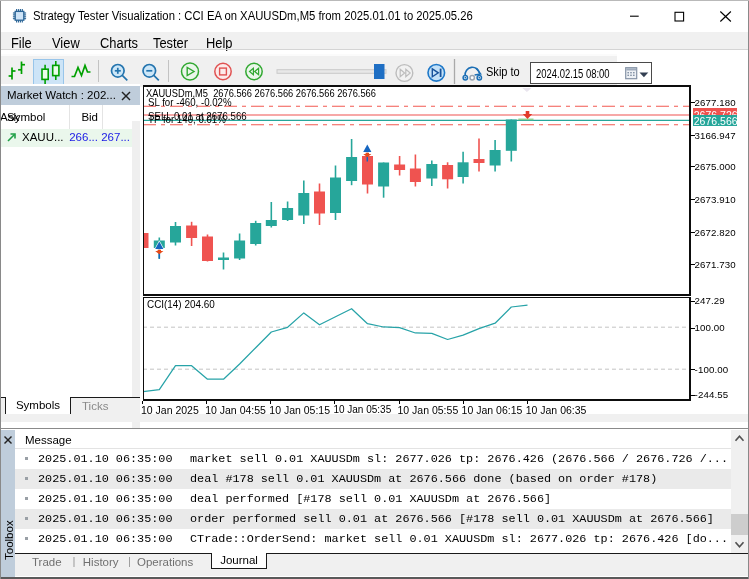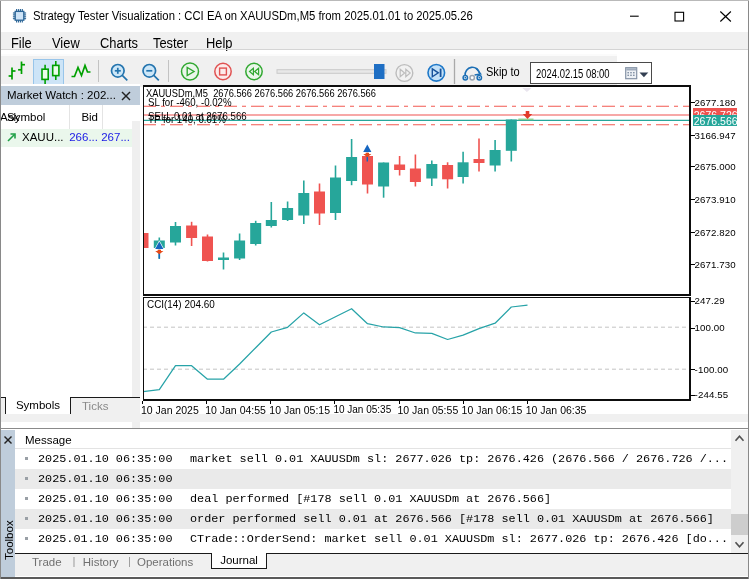--- a/index.html
+++ b/index.html
@@ -335,20 +335,21 @@
  </div>
 </div>
 <div style="position:absolute;left:15px;top:448.5px;width:716px;height:20px;">
 <span style="position:absolute;left:9.5px;top:8px;width:3px;height:3px;background:#9aa0a6"></span>
 <span class="jt" style="left:23px">2025.01.10 06:35:00</span>
 <span class="jt" style="left:175px">market sell 0.01 XAUUSDm sl: 2677.026 tp: 2676.426 (2676.566 / 2676.726 /...</span>
   </div>
 <div style="position:absolute;left:15px;top:468.5px;width:716px;height:20px;background:#eaeaea;">
 <span style="position:absolute;left:9.5px;top:8px;width:3px;height:3px;background:#9aa0a6"></span>
 <span class="jt" style="left:23px">2025.01.10 06:35:00</span>
+<span class="jt" style="left:175px">deal #178 sell 0.01 XAUUSDm at 2676.566 done (based on order #178)</span>
   </div>
 <div style="position:absolute;left:15px;top:488.5px;width:716px;height:20px;">
 <span style="position:absolute;left:9.5px;top:8px;width:3px;height:3px;background:#9aa0a6"></span>
 <span class="jt" style="left:23px">2025.01.10 06:35:00</span>
 <span class="jt" style="left:175px">deal performed [#178 sell 0.01 XAUUSDm at 2676.566]</span>
   </div>
 <div style="position:absolute;left:15px;top:508.5px;width:716px;height:20px;background:#eaeaea;">
 <span style="position:absolute;left:9.5px;top:8px;width:3px;height:3px;background:#9aa0a6"></span>
 <span class="jt" style="left:23px">2025.01.10 06:35:00</span>
 <span class="jt" style="left:175px">order performed sell 0.01 at 2676.566 [#178 sell 0.01 XAUUSDm at 2676.566]</span>

